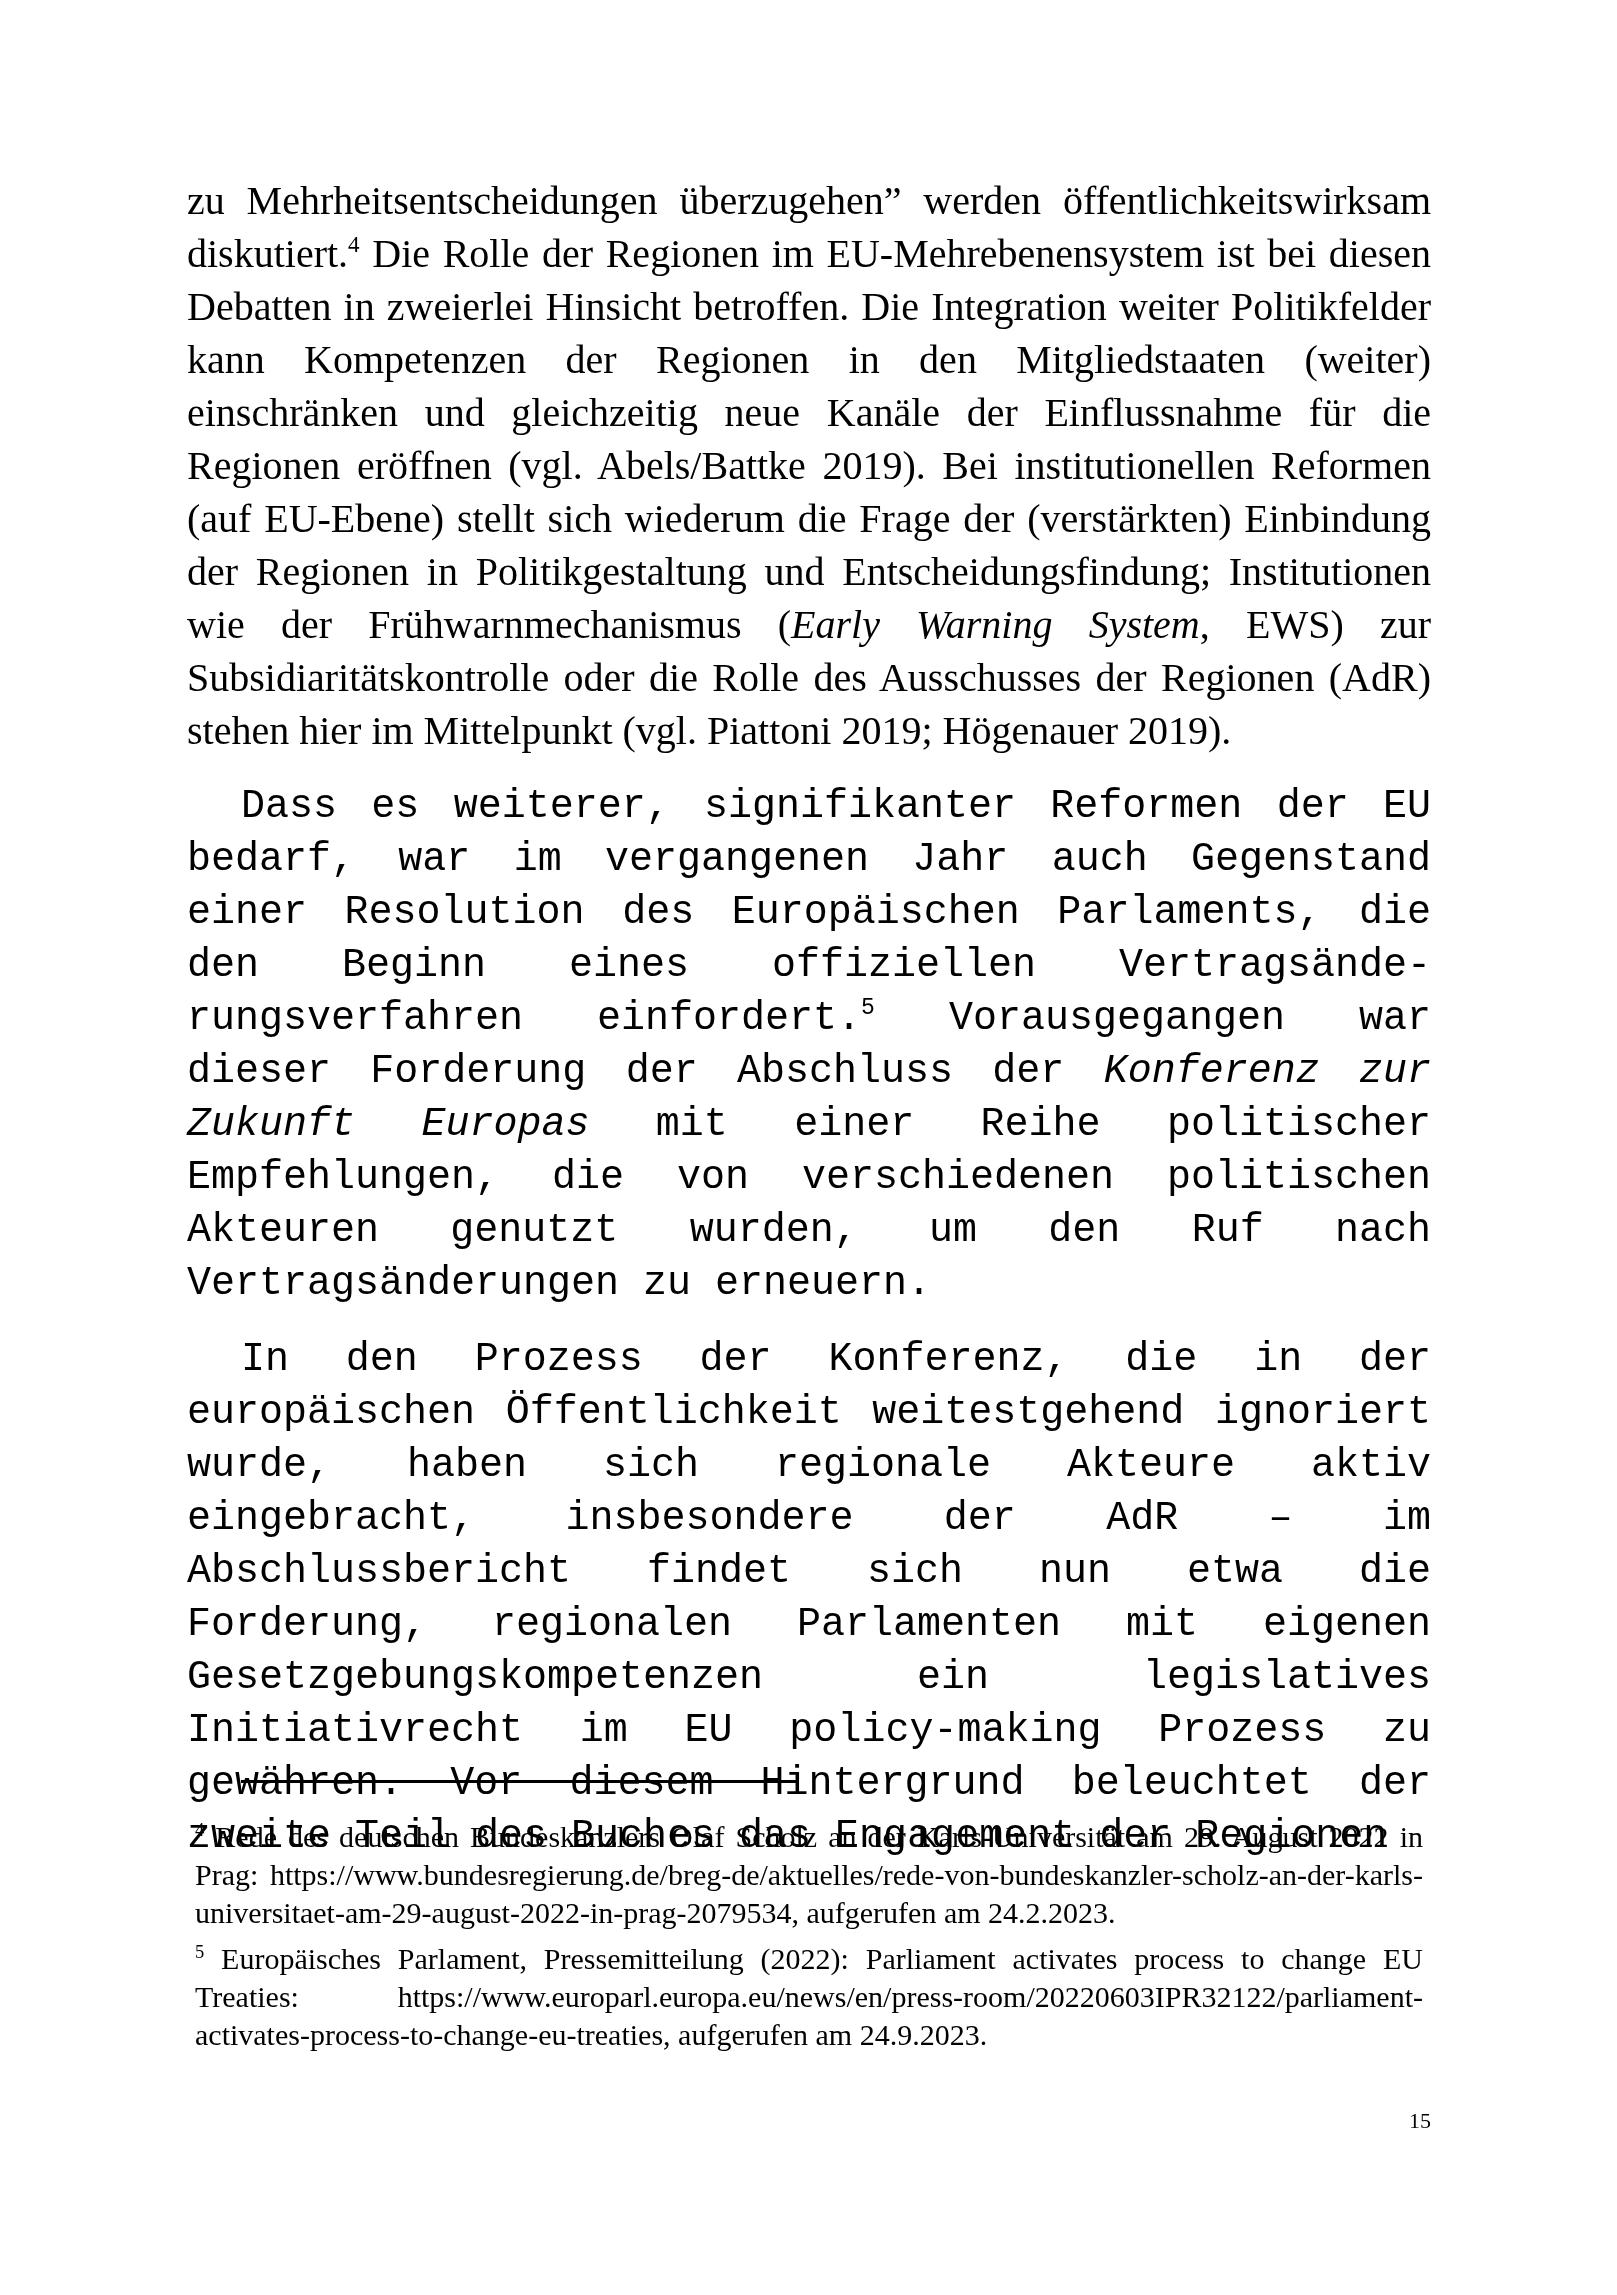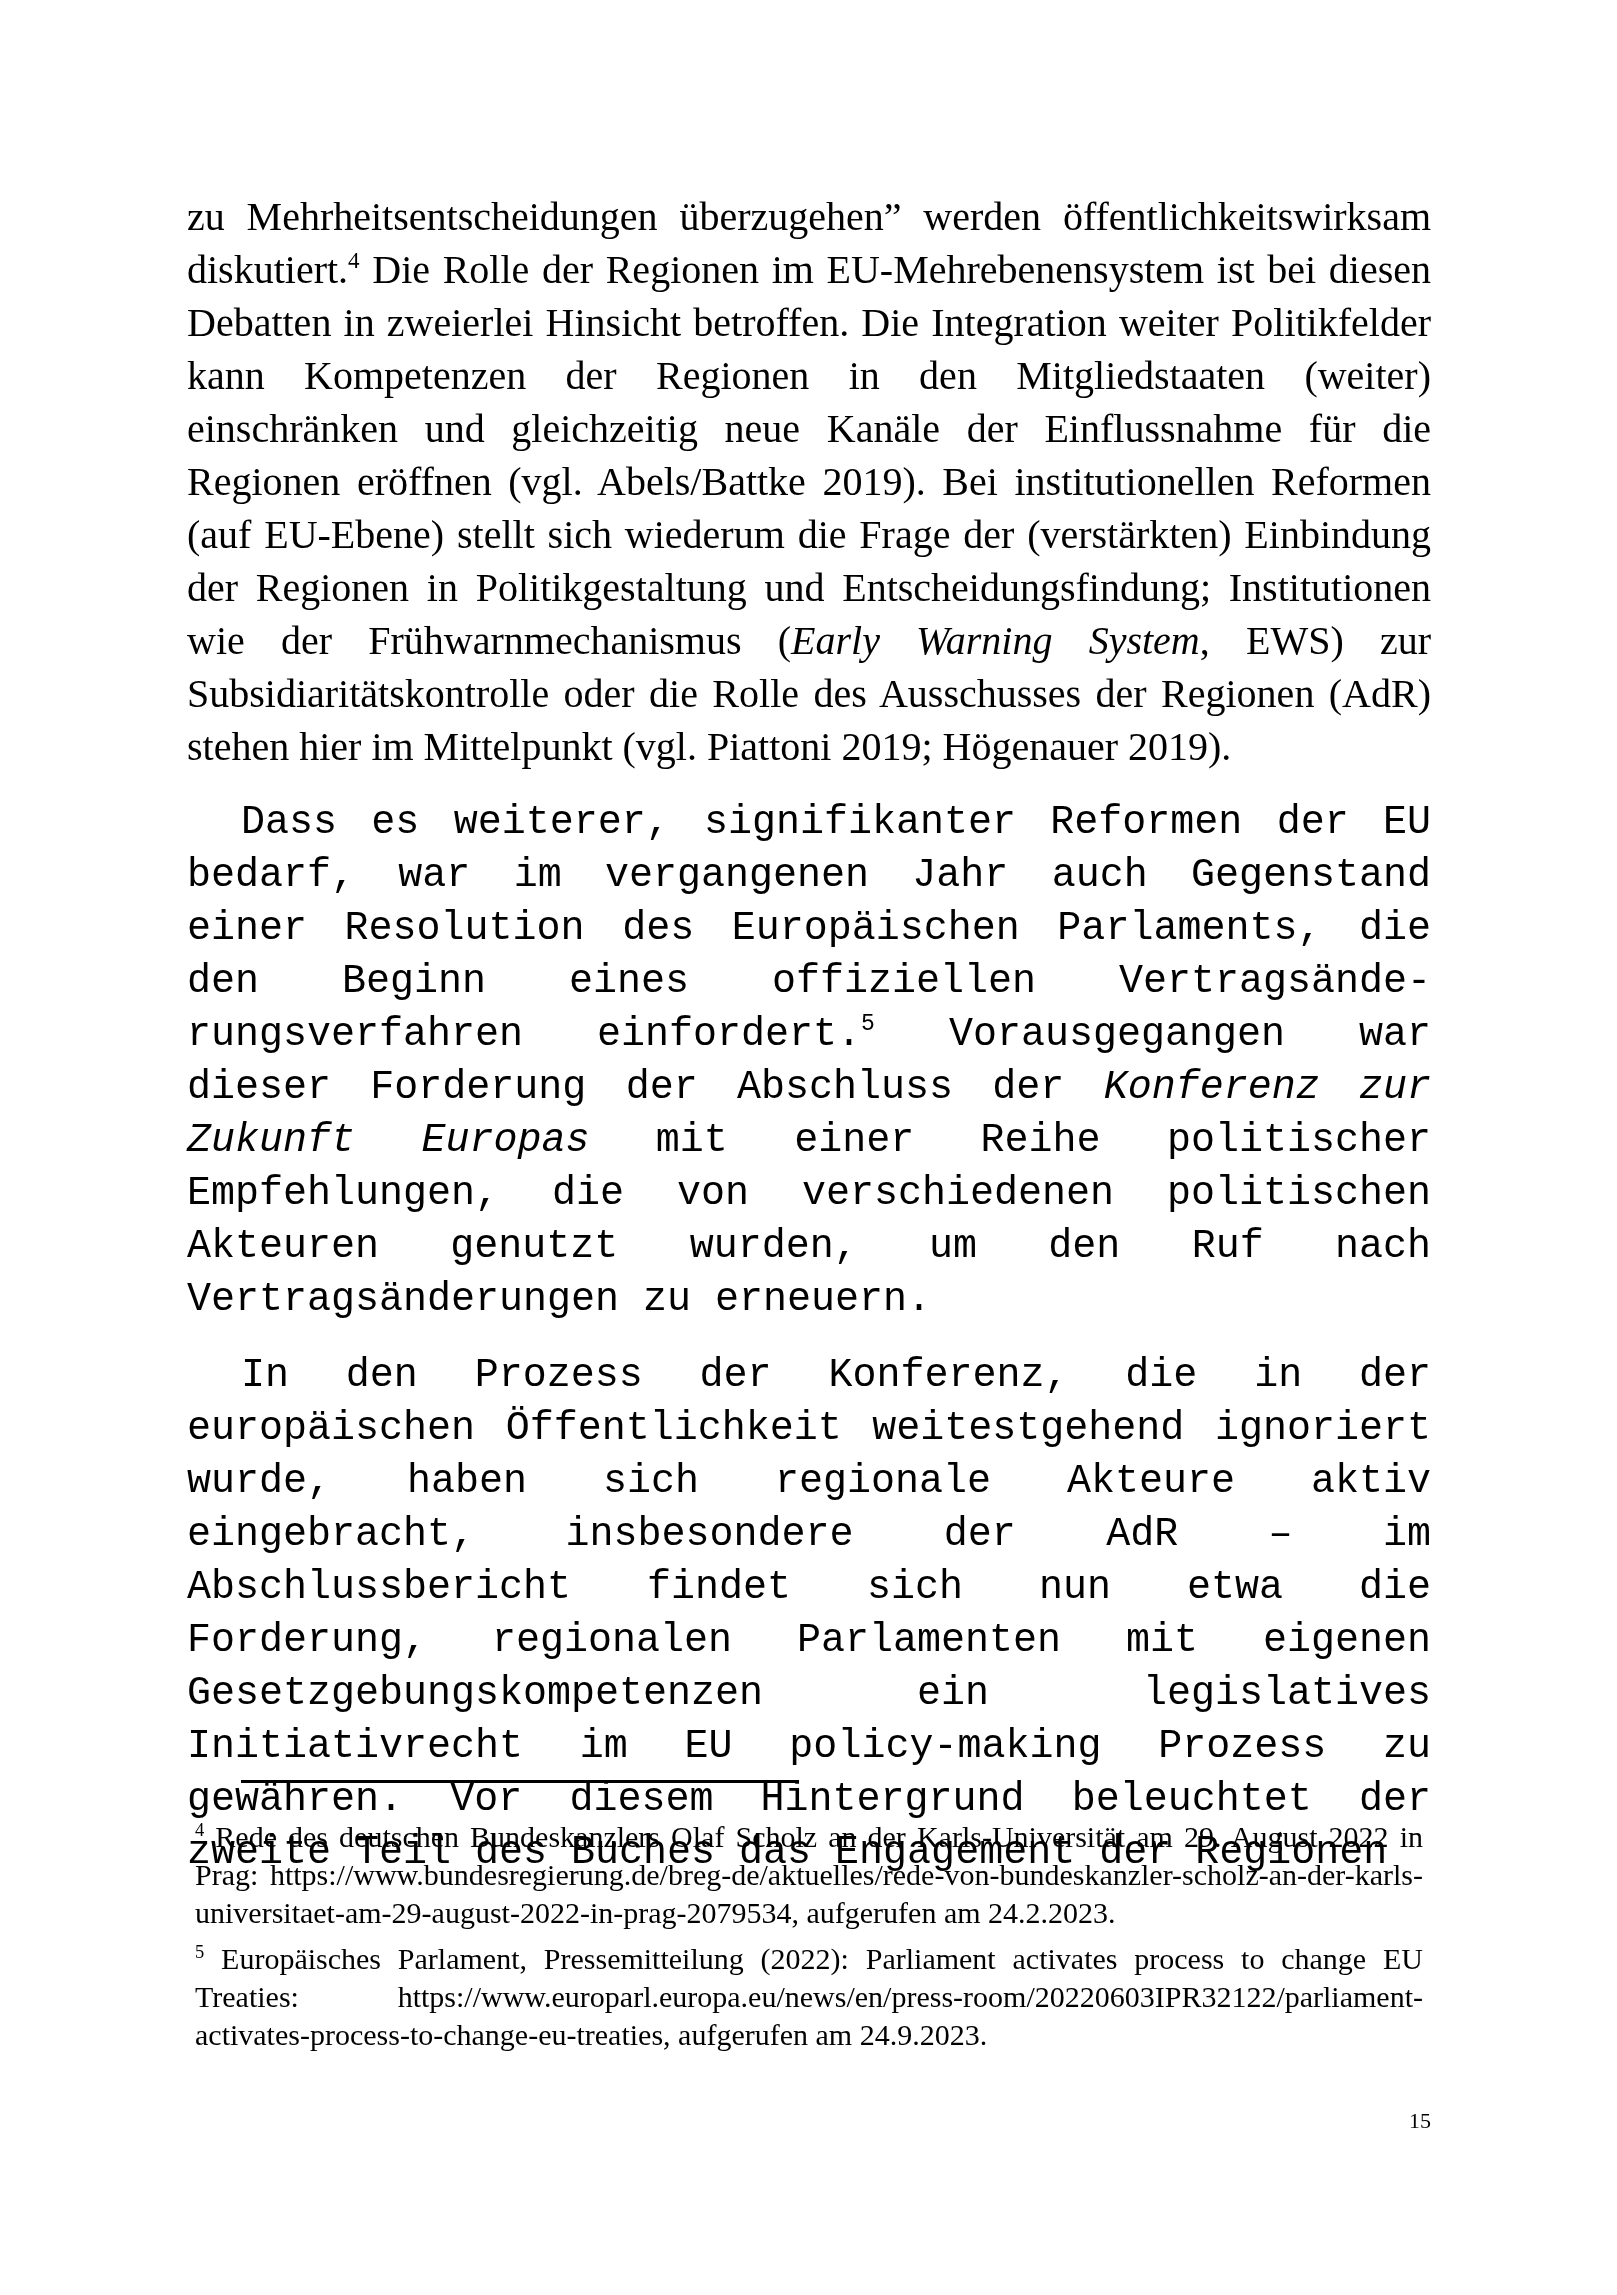--- a/index.html
+++ b/index.html
@@ -11,21 +11,21 @@
       width: 1617px;
       height: 2295px;
       position: relative;
       overflow: hidden;
       font-family: "Liberation Serif", "DejaVu Serif", serif;
       color: #000000;
     }
     .page {
       position: absolute;
       left: 187px;
-      top: 190px;
+      top: 174px;
       width: 1244px;
     }
     .body-text p {
       margin: 0;
       font-size: 40px;
       line-height: 53px;
       text-align: justify;
       hyphens: manual;
     }
     .body-text p + p {

